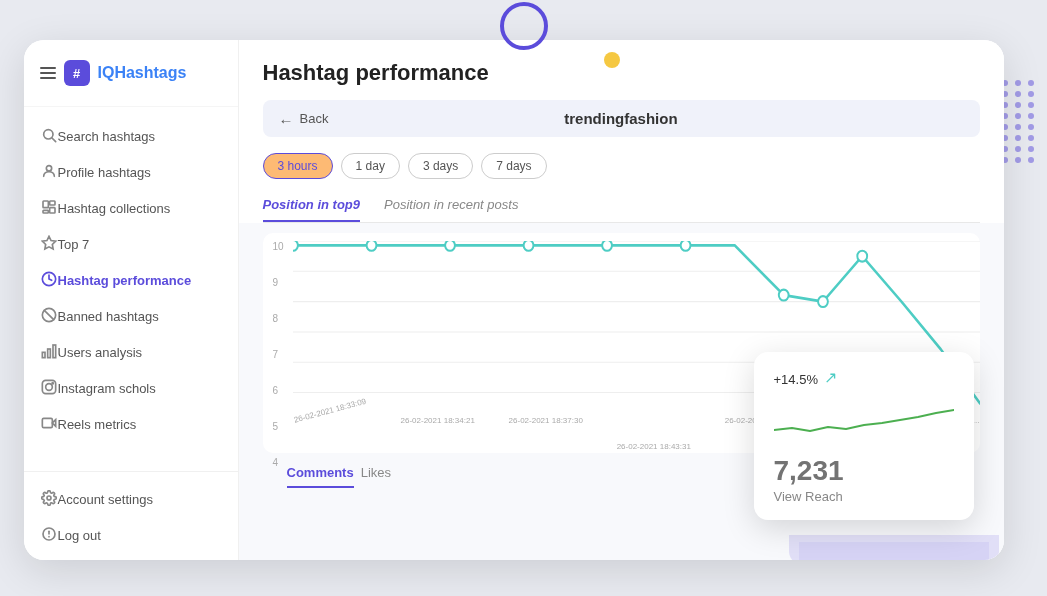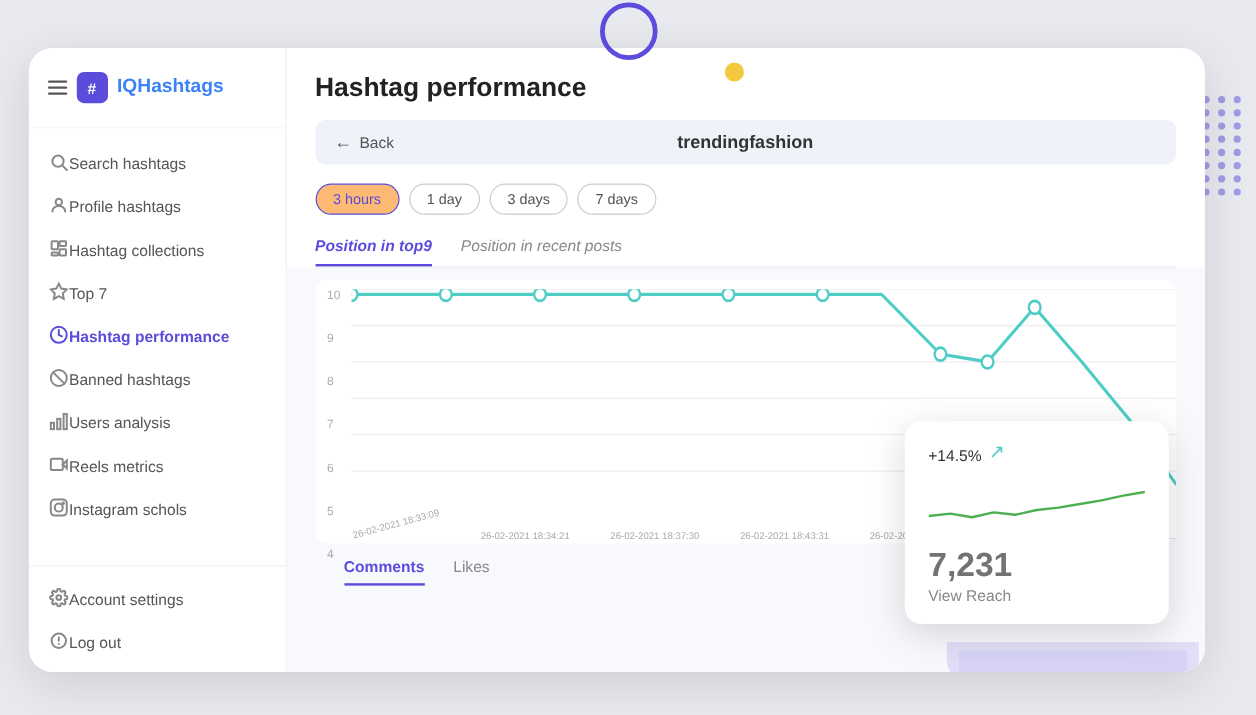--- a/index.html
+++ b/index.html
@@ -263,21 +263,21 @@
 
     
     .chart-svg {
       width: 100%;
       height: 180px;
     }
 
     
     .bottom-tabs {
       display: flex;
-      gap: 24px;
+      gap: 7px;
       padding: 12px 24px 0;
       background: #f8f9fc;
     }
     .bottom-tab {
       font-size: 13px;
       cursor: pointer;
       color: #888;
       padding-bottom: 6px;
       border-bottom: 2px solid transparent;
     }
@@ -467,35 +467,35 @@
                 <rect x="2" y="14" width="4" height="8"></rect>
                 <rect x="10" y="9" width="4" height="13"></rect>
                 <rect x="18" y="3" width="4" height="19"></rect>
               </svg>
           </span>
           <span>Users analysis</span>
         </div>
         <div class="nav-item">
           <span class="nav-icon">
             <svg width="16" height="16" viewBox="0 0 24 24" fill="none" stroke="#888" stroke-width="2.5" stroke-linecap="round">
-                <rect x="2" y="5" width="15" height="14" rx="2"></rect>
-                <polygon points="22,7 17,12 22,17"></polygon>
-              </svg>
-          </span>
-          <span>Reels metrics</span>
-        </div>
-        <div class="nav-item">
-          <span class="nav-icon">
-            <svg width="16" height="16" viewBox="0 0 24 24" fill="none" stroke="#888" stroke-width="2.5" stroke-linecap="round">
                 <rect x="2" y="2" width="20" height="20" rx="5"></rect>
                 <circle cx="12" cy="12" r="5"></circle>
                 <circle cx="17.5" cy="6.5" r="1" fill="#888"></circle>
               </svg>
           </span>
           <span>Instagram schols</span>
+        </div>
+        <div class="nav-item">
+          <span class="nav-icon">
+            <svg width="16" height="16" viewBox="0 0 24 24" fill="none" stroke="#888" stroke-width="2.5" stroke-linecap="round">
+                <rect x="2" y="5" width="15" height="14" rx="2"></rect>
+                <polygon points="22,7 17,12 22,17"></polygon>
+              </svg>
+          </span>
+          <span>Reels metrics</span>
         </div>
       </nav>
 
       <div class="sidebar-footer">
         <div class="nav-item">
           <span class="nav-icon">
             <svg width="16" height="16" viewBox="0 0 24 24" fill="none" stroke="#888" stroke-width="2.5" stroke-linecap="round">
                 <circle cx="12" cy="12" r="3"></circle>
                 <path d="M19.4 15a1.65 1.65 0 0 0 .33 1.82l.06.06a2 2 0 0 1-2.83 2.83l-.06-.06a1.65 1.65 0 0 0-1.82-.33 1.65 1.65 0 0 0-1 1.51V21a2 2 0 0 1-4 0v-.09A1.65 1.65 0 0 0 9 19.4a1.65 1.65 0 0 0-1.82.33l-.06.06a2 2 0 0 1-2.83-2.83l.06-.06A1.65 1.65 0 0 0 4.68 15a1.65 1.65 0 0 0-1.51-1H3a2 2 0 0 1 0-4h.09A1.65 1.65 0 0 0 4.6 9a1.65 1.65 0 0 0-.33-1.82l-.06-.06a2 2 0 0 1 2.83-2.83l.06.06A1.65 1.65 0 0 0 9 4.68a1.65 1.65 0 0 0 1-1.51V3a2 2 0 0 1 4 0v.09a1.65 1.65 0 0 0 1 1.51 1.65 1.65 0 0 0 1.82-.33l.06-.06a2 2 0 0 1 2.83 2.83l-.06.06A1.65 1.65 0 0 0 19.4 9a1.65 1.65 0 0 0 1.51 1H21a2 2 0 0 1 0 4h-.09a1.65 1.65 0 0 0-1.51 1z"></path>
               </svg>
@@ -573,21 +573,21 @@
             <circle cx="400" cy="4" r="5" fill="#fff" stroke="#4ECDC4" stroke-width="2"></circle>
             <circle cx="500" cy="50" r="5" fill="#fff" stroke="#4ECDC4" stroke-width="2"></circle>
             <circle cx="540" cy="56" r="5" fill="#fff" stroke="#4ECDC4" stroke-width="2"></circle>
             <circle cx="580" cy="14" r="5" fill="#fff" stroke="#4ECDC4" stroke-width="2"></circle>
           </svg>
 
           <div style="position:absolute;bottom:2px;left:30px;right:0;display:flex;justify-content:space-between;">
             <span style="font-size:8px;color:#aaa;transform:rotate(-15deg);transform-origin:top left;">26-02-2021 18:33:09</span>
             <span style="font-size:8px;color:#aaa;">26-02-2021 18:34:21</span>
             <span style="font-size:8px;color:#aaa;">26-02-2021 18:37:30</span>
-            <span style="font-size:8px;color:#aaa;">26-02-2021 18:43:31</span>
+            <span style="font-size:8px;color:#aaa;margin-top:26px;">26-02-2021 18:43:31</span>
             <span style="font-size:8px;color:#aaa;">26-02-2021 18:52:31</span>
             <span style="font-size:8px;color:#aaa;">26-02-2021 19:04:36</span>
             <span style="font-size:8px;color:#aaa;">26-02-20...</span>
           </div>
         </div>
 
         <div class="bottom-tabs">
           <div class="bottom-tab active">Comments</div>
           <div class="bottom-tab">Likes</div>
         </div>

